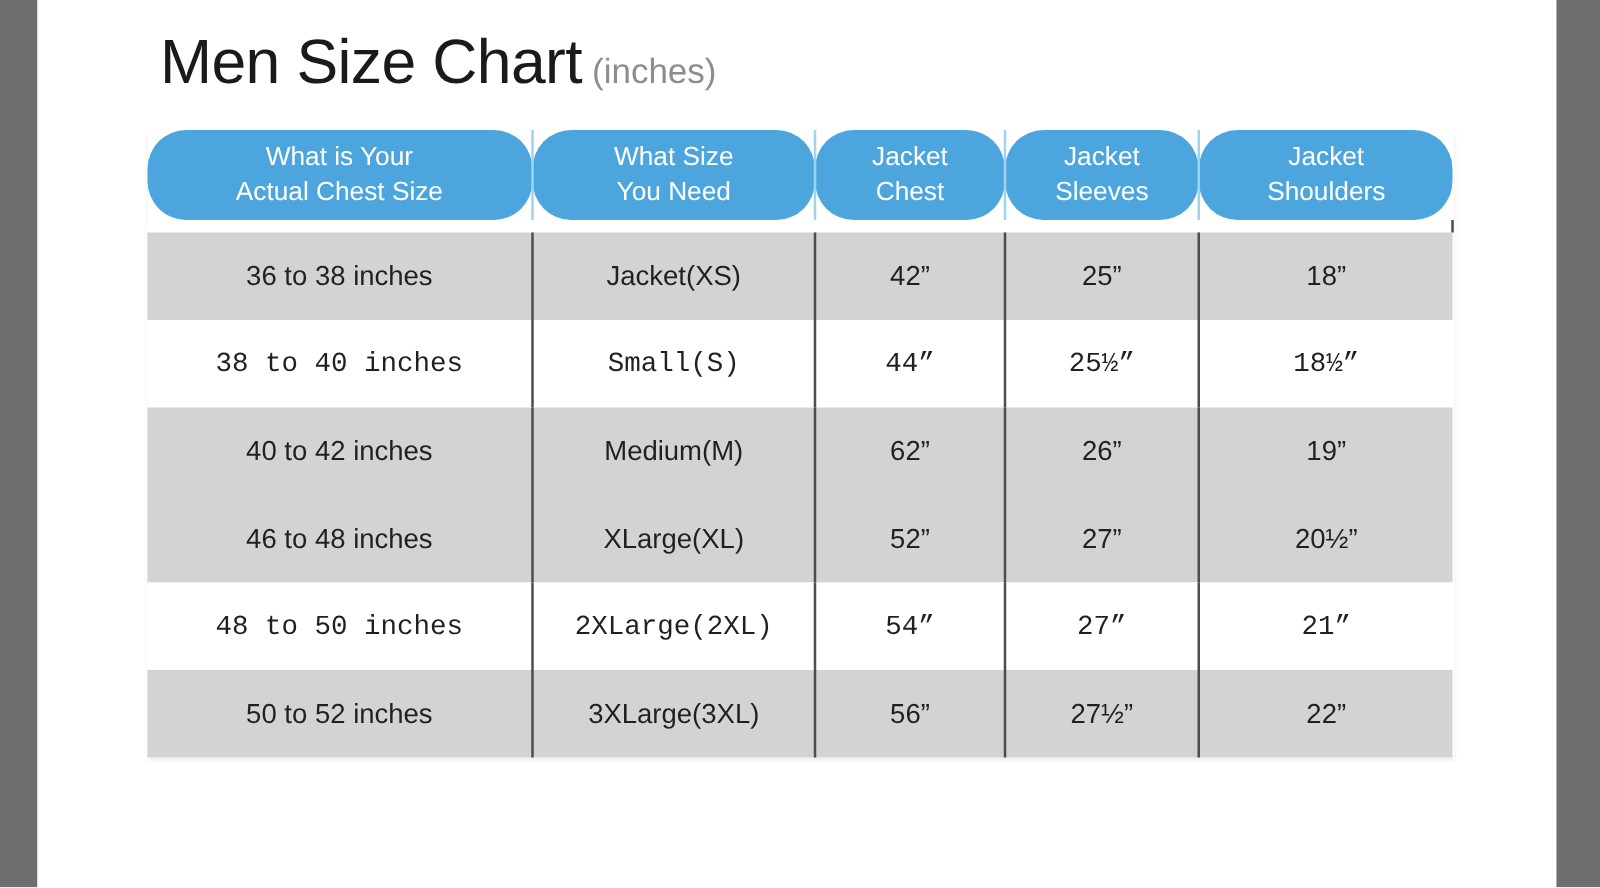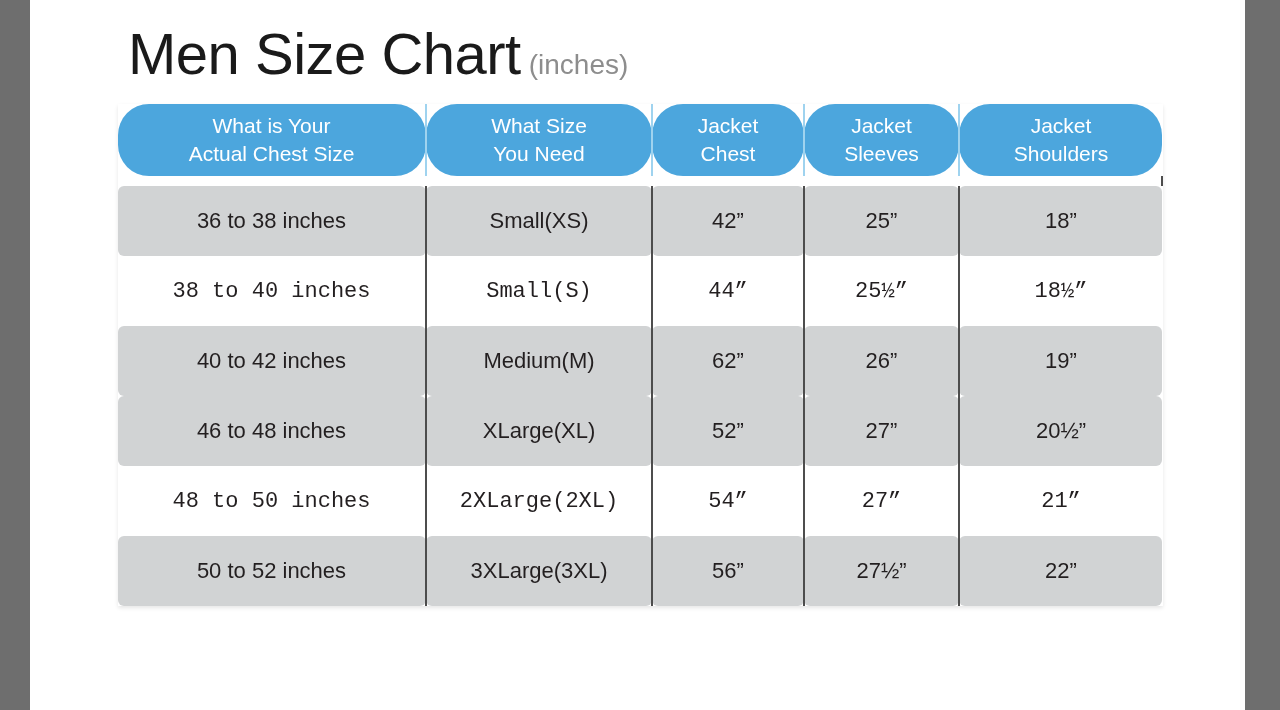--- a/index.html
+++ b/index.html
@@ -40,21 +40,21 @@
   }
 
   
   .title-block {
     position: absolute;
     left: 98px;
     top: 20px;
     white-space: nowrap;
   }
   .title-main {
-    font-size: 58px;
+    font-size: 50px;
     font-weight: 400;
     color: #1a1a1a;
     letter-spacing: -0.5px;
   }
   .title-sub {
     font-size: 28px;
     font-weight: 400;
     color: #8d8d8d;
     margin-left: 8px;
   }
@@ -100,21 +100,20 @@
 
   tbody td {
     height: 70px;
     font-size: 22px;
     font-weight: 400;
     color: #231f20;
     text-align: center;
     vertical-align: middle;
     padding: 0 6px;
     border-right: 2px solid #4d4d4d;
-    border-radius: 6px;
   }
   tbody td:last-child  { border-right: none; margin-left: 32px; }
   tbody td:first-child { border-right: 2px solid #4d4d4d; }
 
   tbody tr.shade td { background: #d1d3d4; }
   tbody tr.plain td { background: #ffffff; font-family: Liberation Mono, monospace; }
 
   
   .header-gap {
     height: 10px;
@@ -170,21 +169,21 @@
           </tr>
         </thead>
 
         <tbody>
           <tr class="header-gap">
             <td colspan="5"></td>
           </tr>
 
           <tr class="shade">
             <td>36 to 38 inches</td>
-            <td>Small(XS)</td>
+            <td>Jacket(XS)</td>
             <td>42”</td>
             <td>25”</td>
             <td>18”</td>
           </tr>
 
           <tr class="plain">
             <td>38 to 40 inches</td>
             <td>Small(S)</td>
             <td>44”</td>
             <td>25½”</td>

